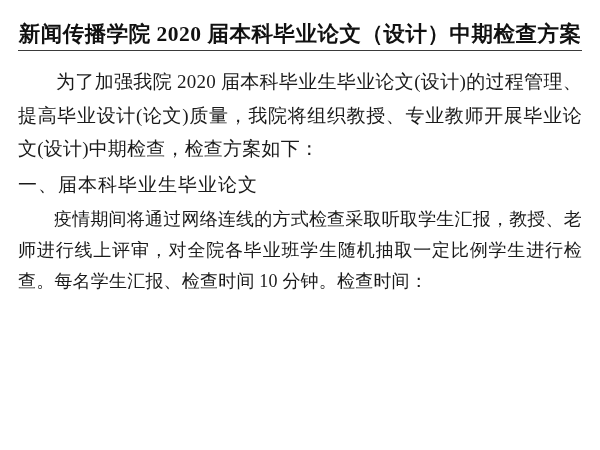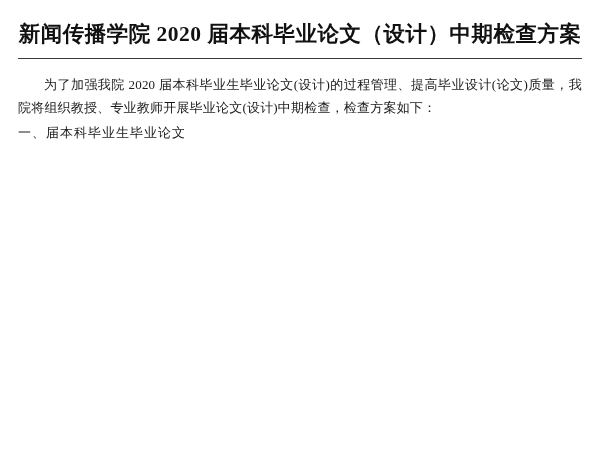--- a/index.html
+++ b/index.html
@@ -21,32 +21,32 @@
     box-sizing: border-box;
     padding: 22px 18px 0 18px;
     background: #ffffff;
   }
   .doc-title {
     font-size: 21.5px;
     font-weight: 700;
     text-align: center;
     letter-spacing: 0.5px;
     line-height: 1.2;
-    margin: 0 0 10px 0;
+    margin: 0 0 2px 0;
     white-space: nowrap;
     color: #111111;
   }
   .title-rule {
     width: 100%;
     height: 1px;
     background: #3a3a3a;
     margin: 0 0 14px 0;
   }
   .body-block p {
-    font-size: 13px;
+    font-size: 19px;
     line-height: 1.78;
     margin: 0 0 2px 0;
     text-align: justify;
     text-justify: inter-ideograph;
     letter-spacing: 0.2px;
     color: #1a1a1a;
   }
   .body-block p.indent {
     text-indent: 2em;
   }
@@ -71,16 +71,17 @@
 
 <div class="page">
 
   <h1 class="doc-title">新闻传播学院 2020 届本科毕业论文（设计）中期检查方案</h1>
 
   <div class="title-rule"></div>
 
   <div class="body-block">
     <p class="indent">为了加强我院 2020 届本科毕业生毕业论文(设计)的过程管理、提高毕业设计(论文)质量，我院将组织教授、专业教师开展毕业论文(设计)中期检查，检查方案如下：</p>
     <p class="heading">一、届本科毕业生毕业论文</p>
+    <p class="indent small">疫情期间将通过网络连线的方式检查采取听取学生汇报，教授、老师进行线上评审，对全院各毕业班学生随机抽取一定比例学生进行检查。每名学生汇报、检查时间 10 分钟。检查时间：</p>
   </div>
 
   <div class="clip-bottom"></div>
 </div>
 
 </body></html>

